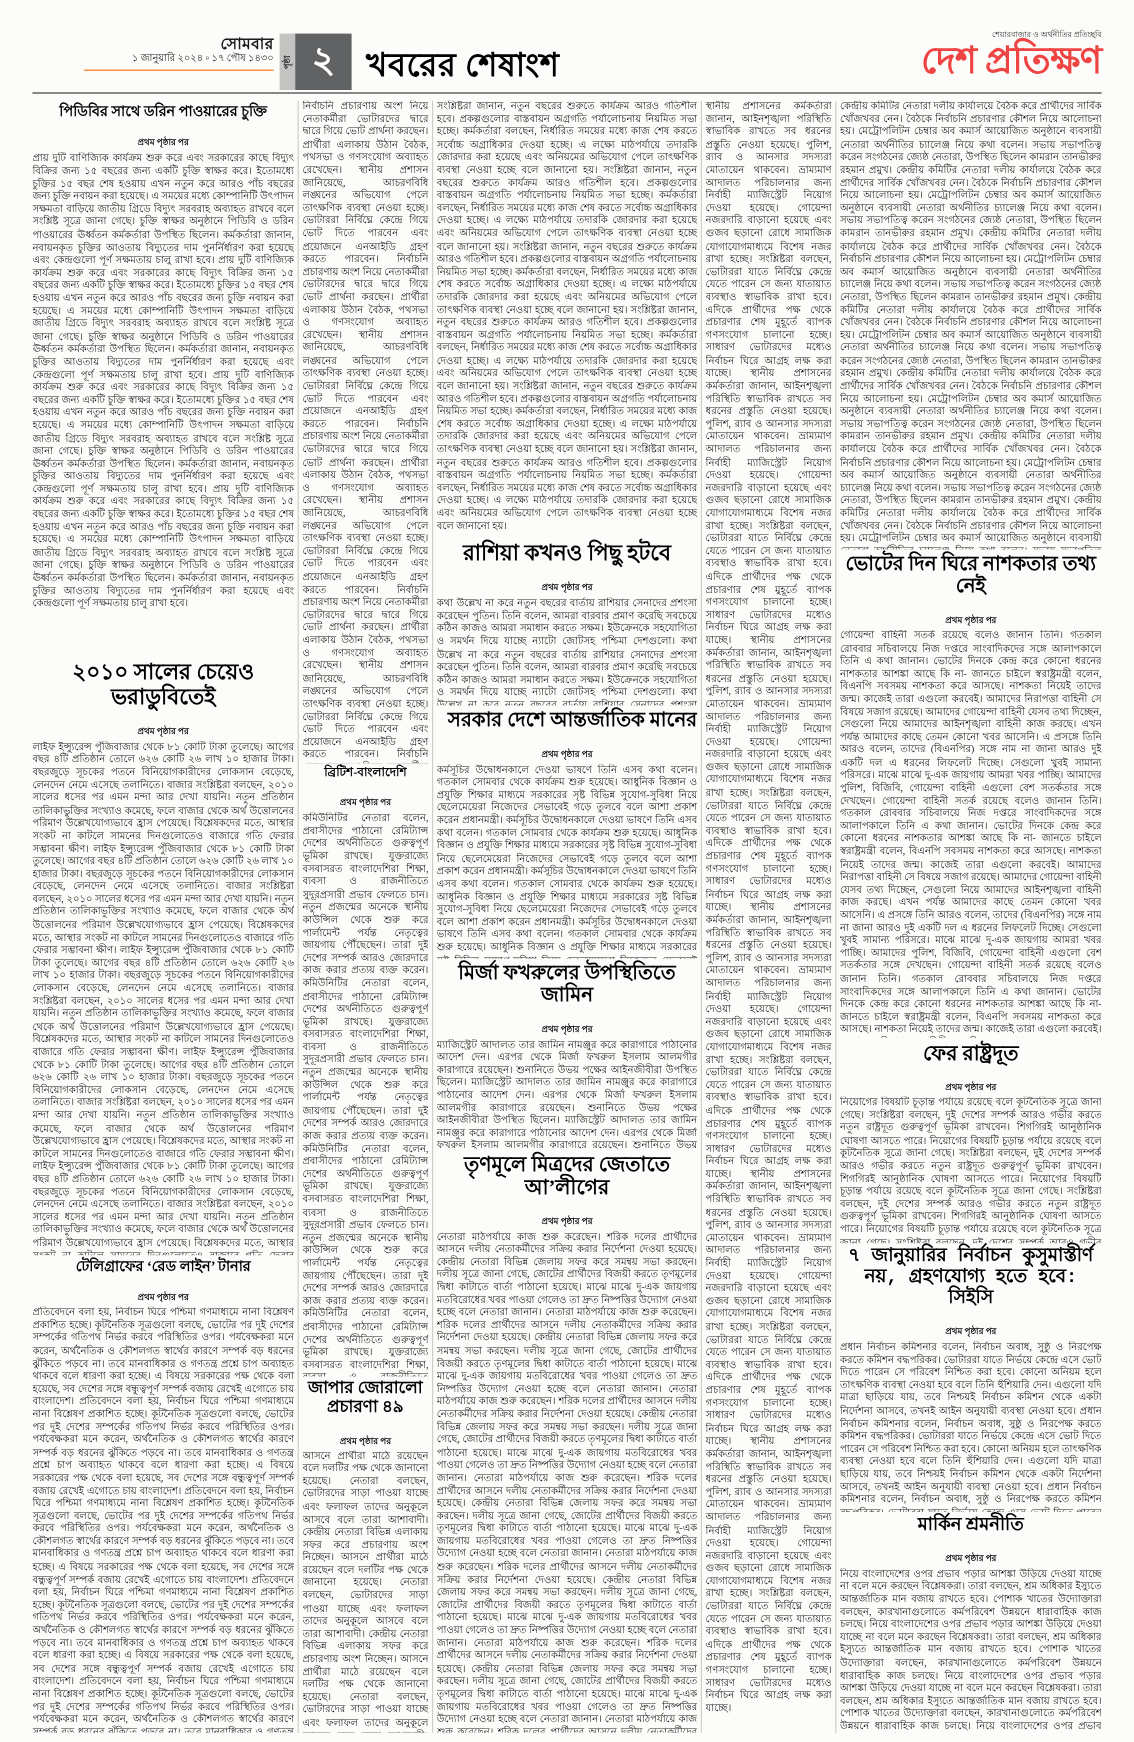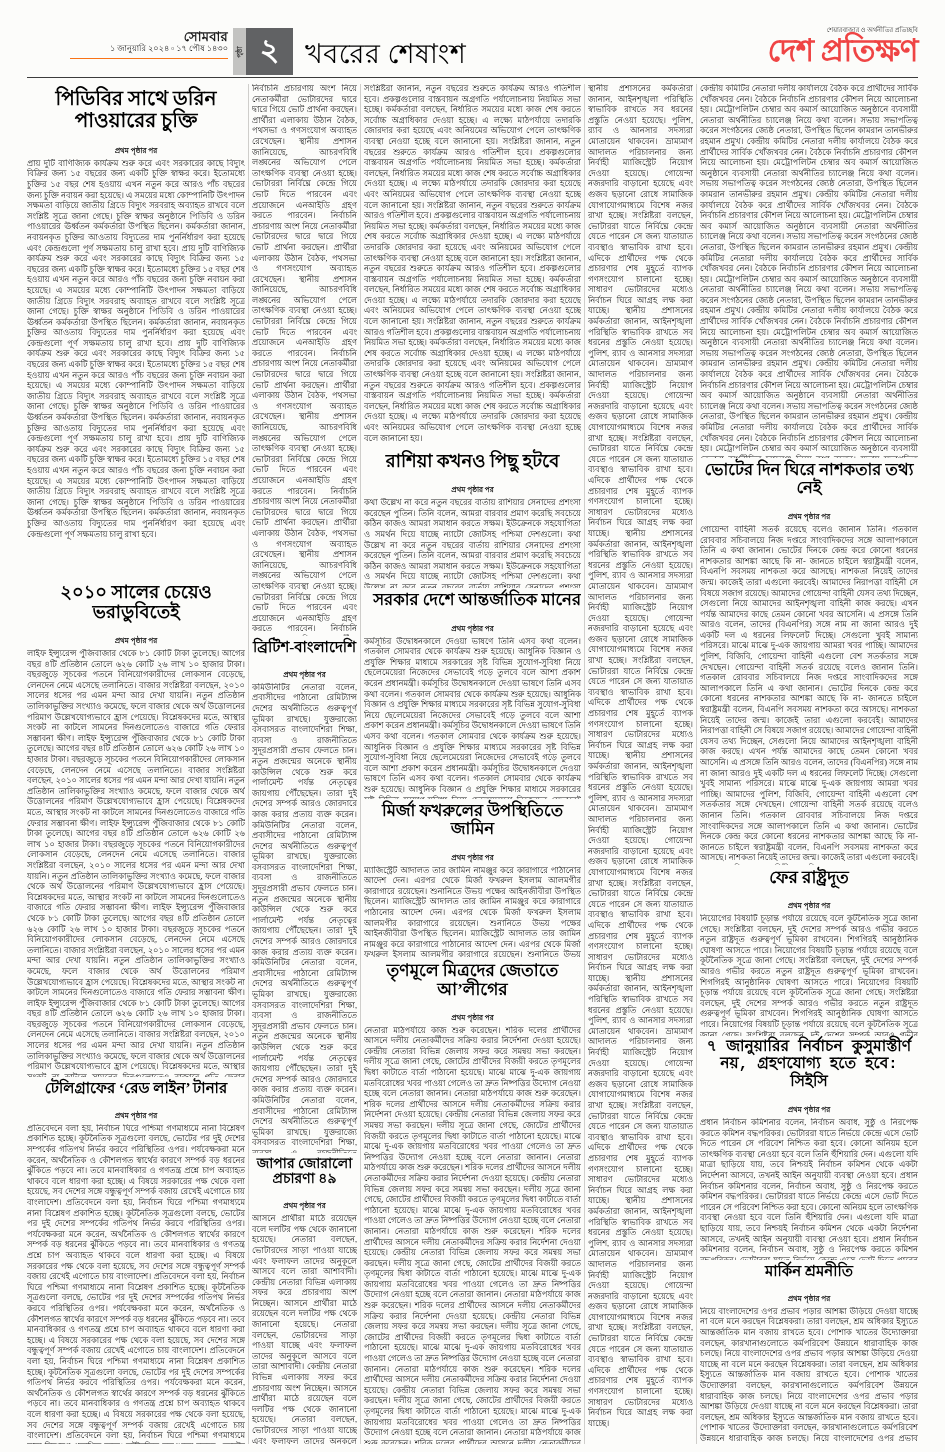--- a/index.html
+++ b/index.html
@@ -26,21 +26,21 @@
   .hdr-pagestrip span{
     transform:rotate(-90deg);font-size:7px;font-weight:bold;color:#2e2e2e;white-space:nowrap;
   }
   .hdr-pagebox{
     position:absolute;left:246px;top:28px;width:47px;height:47px;
     background:#616264;color:#ffffff;display:flex;align-items:center;justify-content:center;
     font-size:30px;font-weight:bold;
   }
   .hdr-section{
     position:absolute;left:305px;top:33px;
-    font-size:27px;font-weight:normal;color:#000;letter-spacing:.5px;
+    font-size:27px;font-weight:bold;color:#000;letter-spacing:.5px;
   }
   .hdr-mast{
     position:absolute;right:27px;top:26px;text-align:right;
   }
   .hdr-tagline{font-size:6.5px;color:#333;line-height:8px;}
   .hdr-logo{font-size:31px;font-weight:bold;color:#ef4444;line-height:34px;letter-spacing:-.5px;}
   .hdr-rule{
     position:absolute;left:27px;right:27px;top:77px;
     border-top:1.6px solid #3c3c3c;
   }
@@ -93,33 +93,33 @@
 
   <div class="hdr-rule"></div>
 
   <div class="vrule" style="left:248px"></div>
   <div class="vrule" style="left:360px"></div>
   <div class="vrule" style="left:584px"></div>
   <div class="vrule" style="left:696px"></div>
 
   <div id="grid">
       <div class="track" style="left: 27px; width: 218px;">
-        <div class="headline" style="font-size: 20px; text-align: center;">পিডিবির সাথে ডরিন পাওয়ারের চুক্তি</div>
+        <div class="headline" style="font-size: 12px; text-align: center;">পিডিবির সাথে ডরিন পাওয়ারের চুক্তি</div>
         <div class="byline">প্রথম পৃষ্ঠার পর</div>
         <div class="body" style="height: 420px; flex: 0 0 auto;">প্রায় দুটি বাণিজ্যিক কার্যক্রম শুরু করে এবং সরকারের কাছে বিদ্যুৎ বিক্রির জন্য ১৫ বছরের জন্য একটি চুক্তি স্বাক্ষর করে। ইতোমধ্যে চুক্তির ১৫ বছর শেষ হওয়ায় এখন নতুন করে আরও পাঁচ বছরের জন্য চুক্তি নবায়ন করা হয়েছে। এ সময়ের মধ্যে কোম্পানিটি উৎপাদন সক্ষমতা বাড়িয়ে জাতীয় গ্রিডে বিদ্যুৎ সরবরাহ অব্যাহত রাখবে বলে সংশ্লিষ্ট সূত্রে জানা গেছে। চুক্তি স্বাক্ষর অনুষ্ঠানে পিডিবি ও ডরিন পাওয়ারের ঊর্ধ্বতন কর্মকর্তারা উপস্থিত ছিলেন। কর্মকর্তারা জানান, নবায়নকৃত চুক্তির আওতায় বিদ্যুতের দাম পুনর্নির্ধারণ করা হয়েছে এবং কেন্দ্রগুলো পূর্ণ সক্ষমতায় চালু রাখা হবে। প্রায় দুটি বাণিজ্যিক কার্যক্রম শুরু করে এবং সরকারের কাছে বিদ্যুৎ বিক্রির জন্য ১৫ বছরের জন্য একটি চুক্তি স্বাক্ষর করে। ইতোমধ্যে চুক্তির ১৫ বছর শেষ হওয়ায় এখন নতুন করে আরও পাঁচ বছরের জন্য চুক্তি নবায়ন করা হয়েছে। এ সময়ের মধ্যে কোম্পানিটি উৎপাদন সক্ষমতা বাড়িয়ে জাতীয় গ্রিডে বিদ্যুৎ সরবরাহ অব্যাহত রাখবে বলে সংশ্লিষ্ট সূত্রে জানা গেছে। চুক্তি স্বাক্ষর অনুষ্ঠানে পিডিবি ও ডরিন পাওয়ারের ঊর্ধ্বতন কর্মকর্তারা উপস্থিত ছিলেন। কর্মকর্তারা জানান, নবায়নকৃত চুক্তির আওতায় বিদ্যুতের দাম পুনর্নির্ধারণ করা হয়েছে এবং কেন্দ্রগুলো পূর্ণ সক্ষমতায় চালু রাখা হবে। প্রায় দুটি বাণিজ্যিক কার্যক্রম শুরু করে এবং সরকারের কাছে বিদ্যুৎ বিক্রির জন্য ১৫ বছরের জন্য একটি চুক্তি স্বাক্ষর করে। ইতোমধ্যে চুক্তির ১৫ বছর শেষ হওয়ায় এখন নতুন করে আরও পাঁচ বছরের জন্য চুক্তি নবায়ন করা হয়েছে। এ সময়ের মধ্যে কোম্পানিটি উৎপাদন সক্ষমতা বাড়িয়ে জাতীয় গ্রিডে বিদ্যুৎ সরবরাহ অব্যাহত রাখবে বলে সংশ্লিষ্ট সূত্রে জানা গেছে। চুক্তি স্বাক্ষর অনুষ্ঠানে পিডিবি ও ডরিন পাওয়ারের ঊর্ধ্বতন কর্মকর্তারা উপস্থিত ছিলেন। কর্মকর্তারা জানান, নবায়নকৃত চুক্তির আওতায় বিদ্যুতের দাম পুনর্নির্ধারণ করা হয়েছে এবং কেন্দ্রগুলো পূর্ণ সক্ষমতায় চালু রাখা হবে। প্রায় দুটি বাণিজ্যিক কার্যক্রম শুরু করে এবং সরকারের কাছে বিদ্যুৎ বিক্রির জন্য ১৫ বছরের জন্য একটি চুক্তি স্বাক্ষর করে। ইতোমধ্যে চুক্তির ১৫ বছর শেষ হওয়ায় এখন নতুন করে আরও পাঁচ বছরের জন্য চুক্তি নবায়ন করা হয়েছে। এ সময়ের মধ্যে কোম্পানিটি উৎপাদন সক্ষমতা বাড়িয়ে জাতীয় গ্রিডে বিদ্যুৎ সরবরাহ অব্যাহত রাখবে বলে সংশ্লিষ্ট সূত্রে জানা গেছে। চুক্তি স্বাক্ষর অনুষ্ঠানে পিডিবি ও ডরিন পাওয়ারের ঊর্ধ্বতন কর্মকর্তারা উপস্থিত ছিলেন। কর্মকর্তারা জানান, নবায়নকৃত চুক্তির আওতায় বিদ্যুতের দাম পুনর্নির্ধারণ করা হয়েছে এবং কেন্দ্রগুলো পূর্ণ সক্ষমতায় চালু রাখা হবে।</div>
         <div class="headline" style="font-size: 18px;">২০১০ সালের চেয়েও ভরাডুবিতেই</div>
         <div class="byline">প্রথম পৃষ্ঠার পর</div>
         <div class="body" style="height: 428px; flex: 0 0 auto;">লাইফ ইন্স্যুরেন্স পুঁজিবাজার থেকে ৮১ কোটি টাকা তুলেছে। আগের বছর ৪টি প্রতিষ্ঠান তোলে ৬২৬ কোটি ২৬ লাখ ১০ হাজার টাকা। বছরজুড়ে সূচকের পতনে বিনিয়োগকারীদের লোকসান বেড়েছে, লেনদেন নেমে এসেছে তলানিতে। বাজার সংশ্লিষ্টরা বলছেন, ২০১০ সালের ধসের পর এমন মন্দা আর দেখা যায়নি। নতুন প্রতিষ্ঠান তালিকাভুক্তির সংখ্যাও কমেছে, ফলে বাজার থেকে অর্থ উত্তোলনের পরিমাণ উল্লেখযোগ্যভাবে হ্রাস পেয়েছে। বিশ্লেষকদের মতে, আস্থার সংকট না কাটলে সামনের দিনগুলোতেও বাজারে গতি ফেরার সম্ভাবনা ক্ষীণ। লাইফ ইন্স্যুরেন্স পুঁজিবাজার থেকে ৮১ কোটি টাকা তুলেছে। আগের বছর ৪টি প্রতিষ্ঠান তোলে ৬২৬ কোটি ২৬ লাখ ১০ হাজার টাকা। বছরজুড়ে সূচকের পতনে বিনিয়োগকারীদের লোকসান বেড়েছে, লেনদেন নেমে এসেছে তলানিতে। বাজার সংশ্লিষ্টরা বলছেন, ২০১০ সালের ধসের পর এমন মন্দা আর দেখা যায়নি। নতুন প্রতিষ্ঠান তালিকাভুক্তির সংখ্যাও কমেছে, ফলে বাজার থেকে অর্থ উত্তোলনের পরিমাণ উল্লেখযোগ্যভাবে হ্রাস পেয়েছে। বিশ্লেষকদের মতে, আস্থার সংকট না কাটলে সামনের দিনগুলোতেও বাজারে গতি ফেরার সম্ভাবনা ক্ষীণ। লাইফ ইন্স্যুরেন্স পুঁজিবাজার থেকে ৮১ কোটি টাকা তুলেছে। আগের বছর ৪টি প্রতিষ্ঠান তোলে ৬২৬ কোটি ২৬ লাখ ১০ হাজার টাকা। বছরজুড়ে সূচকের পতনে বিনিয়োগকারীদের লোকসান বেড়েছে, লেনদেন নেমে এসেছে তলানিতে। বাজার সংশ্লিষ্টরা বলছেন, ২০১০ সালের ধসের পর এমন মন্দা আর দেখা যায়নি। নতুন প্রতিষ্ঠান তালিকাভুক্তির সংখ্যাও কমেছে, ফলে বাজার থেকে অর্থ উত্তোলনের পরিমাণ উল্লেখযোগ্যভাবে হ্রাস পেয়েছে। বিশ্লেষকদের মতে, আস্থার সংকট না কাটলে সামনের দিনগুলোতেও বাজারে গতি ফেরার সম্ভাবনা ক্ষীণ। লাইফ ইন্স্যুরেন্স পুঁজিবাজার থেকে ৮১ কোটি টাকা তুলেছে। আগের বছর ৪টি প্রতিষ্ঠান তোলে ৬২৬ কোটি ২৬ লাখ ১০ হাজার টাকা। বছরজুড়ে সূচকের পতনে বিনিয়োগকারীদের লোকসান বেড়েছে, লেনদেন নেমে এসেছে তলানিতে। বাজার সংশ্লিষ্টরা বলছেন, ২০১০ সালের ধসের পর এমন মন্দা আর দেখা যায়নি। নতুন প্রতিষ্ঠান তালিকাভুক্তির সংখ্যাও কমেছে, ফলে বাজার থেকে অর্থ উত্তোলনের পরিমাণ উল্লেখযোগ্যভাবে হ্রাস পেয়েছে। বিশ্লেষকদের মতে, আস্থার সংকট না কাটলে সামনের দিনগুলোতেও বাজারে গতি ফেরার সম্ভাবনা ক্ষীণ। লাইফ ইন্স্যুরেন্স পুঁজিবাজার থেকে ৮১ কোটি টাকা তুলেছে। আগের বছর ৪টি প্রতিষ্ঠান তোলে ৬২৬ কোটি ২৬ লাখ ১০ হাজার টাকা। বছরজুড়ে সূচকের পতনে বিনিয়োগকারীদের লোকসান বেড়েছে, লেনদেন নেমে এসেছে তলানিতে। বাজার সংশ্লিষ্টরা বলছেন, ২০১০ সালের ধসের পর এমন মন্দা আর দেখা যায়নি। নতুন প্রতিষ্ঠান তালিকাভুক্তির সংখ্যাও কমেছে, ফলে বাজার থেকে অর্থ উত্তোলনের পরিমাণ উল্লেখযোগ্যভাবে হ্রাস পেয়েছে। বিশ্লেষকদের মতে, আস্থার সংকট না কাটলে সামনের দিনগুলোতেও বাজারে গতি ফেরার সম্ভাবনা ক্ষীণ।</div>
-        <div class="headline" style="font-size: 15px;">টেলিগ্রাফের ‘রেড লাইন’ টানার</div>
+        <div class="headline" style="font-size: 12px;">টেলিগ্রাফের ‘রেড লাইন’ টানার</div>
         <div class="byline">প্রথম পৃষ্ঠার পর</div>
         <div class="body" style="flex: 1 1 auto;">প্রতিবেদনে বলা হয়, নির্বাচন ঘিরে পশ্চিমা গণমাধ্যমে নানা বিশ্লেষণ প্রকাশিত হচ্ছে। কূটনৈতিক সূত্রগুলো বলছে, ভোটের পর দুই দেশের সম্পর্কের গতিপথ নির্ভর করবে পরিস্থিতির ওপর। পর্যবেক্ষকরা মনে করেন, অর্থনৈতিক ও কৌশলগত স্বার্থের কারণে সম্পর্ক বড় ধরনের ঝুঁকিতে পড়বে না। তবে মানবাধিকার ও গণতন্ত্র প্রশ্নে চাপ অব্যাহত থাকবে বলে ধারণা করা হচ্ছে। এ বিষয়ে সরকারের পক্ষ থেকে বলা হয়েছে, সব দেশের সঙ্গে বন্ধুত্বপূর্ণ সম্পর্ক বজায় রেখেই এগোতে চায় বাংলাদেশ। প্রতিবেদনে বলা হয়, নির্বাচন ঘিরে পশ্চিমা গণমাধ্যমে নানা বিশ্লেষণ প্রকাশিত হচ্ছে। কূটনৈতিক সূত্রগুলো বলছে, ভোটের পর দুই দেশের সম্পর্কের গতিপথ নির্ভর করবে পরিস্থিতির ওপর। পর্যবেক্ষকরা মনে করেন, অর্থনৈতিক ও কৌশলগত স্বার্থের কারণে সম্পর্ক বড় ধরনের ঝুঁকিতে পড়বে না। তবে মানবাধিকার ও গণতন্ত্র প্রশ্নে চাপ অব্যাহত থাকবে বলে ধারণা করা হচ্ছে। এ বিষয়ে সরকারের পক্ষ থেকে বলা হয়েছে, সব দেশের সঙ্গে বন্ধুত্বপূর্ণ সম্পর্ক বজায় রেখেই এগোতে চায় বাংলাদেশ। প্রতিবেদনে বলা হয়, নির্বাচন ঘিরে পশ্চিমা গণমাধ্যমে নানা বিশ্লেষণ প্রকাশিত হচ্ছে। কূটনৈতিক সূত্রগুলো বলছে, ভোটের পর দুই দেশের সম্পর্কের গতিপথ নির্ভর করবে পরিস্থিতির ওপর। পর্যবেক্ষকরা মনে করেন, অর্থনৈতিক ও কৌশলগত স্বার্থের কারণে সম্পর্ক বড় ধরনের ঝুঁকিতে পড়বে না। তবে মানবাধিকার ও গণতন্ত্র প্রশ্নে চাপ অব্যাহত থাকবে বলে ধারণা করা হচ্ছে। এ বিষয়ে সরকারের পক্ষ থেকে বলা হয়েছে, সব দেশের সঙ্গে বন্ধুত্বপূর্ণ সম্পর্ক বজায় রেখেই এগোতে চায় বাংলাদেশ। প্রতিবেদনে বলা হয়, নির্বাচন ঘিরে পশ্চিমা গণমাধ্যমে নানা বিশ্লেষণ প্রকাশিত হচ্ছে। কূটনৈতিক সূত্রগুলো বলছে, ভোটের পর দুই দেশের সম্পর্কের গতিপথ নির্ভর করবে পরিস্থিতির ওপর। পর্যবেক্ষকরা মনে করেন, অর্থনৈতিক ও কৌশলগত স্বার্থের কারণে সম্পর্ক বড় ধরনের ঝুঁকিতে পড়বে না। তবে মানবাধিকার ও গণতন্ত্র প্রশ্নে চাপ অব্যাহত থাকবে বলে ধারণা করা হচ্ছে। এ বিষয়ে সরকারের পক্ষ থেকে বলা হয়েছে, সব দেশের সঙ্গে বন্ধুত্বপূর্ণ সম্পর্ক বজায় রেখেই এগোতে চায় বাংলাদেশ। প্রতিবেদনে বলা হয়, নির্বাচন ঘিরে পশ্চিমা গণমাধ্যমে নানা বিশ্লেষণ প্রকাশিত হচ্ছে। কূটনৈতিক সূত্রগুলো বলছে, ভোটের পর দুই দেশের সম্পর্কের গতিপথ নির্ভর করবে পরিস্থিতির ওপর। পর্যবেক্ষকরা মনে করেন, অর্থনৈতিক ও কৌশলগত স্বার্থের কারণে সম্পর্ক বড় ধরনের ঝুঁকিতে পড়বে না। তবে মানবাধিকার ও গণতন্ত্র প্রশ্নে চাপ অব্যাহত থাকবে বলে ধারণা করা হচ্ছে। এ বিষয়ে সরকারের পক্ষ থেকে বলা হয়েছে, সব দেশের সঙ্গে বন্ধুত্বপূর্ণ সম্পর্ক বজায় রেখেই এগোতে চায় বাংলাদেশ। প্রতিবেদনে বলা হয়, নির্বাচন ঘিরে পশ্চিমা গণমাধ্যমে নানা বিশ্লেষণ প্রকাশিত হচ্ছে। কূটনৈতিক সূত্রগুলো বলছে, ভোটের পর দুই দেশের সম্পর্কের গতিপথ নির্ভর করবে পরিস্থিতির ওপর। পর্যবেক্ষকরা মনে করেন, অর্থনৈতিক ও কৌশলগত স্বার্থের কারণে সম্পর্ক বড় ধরনের ঝুঁকিতে পড়বে না। তবে মানবাধিকার ও গণতন্ত্র প্রশ্নে চাপ অব্যাহত থাকবে বলে ধারণা করা হচ্ছে। এ বিষয়ে সরকারের পক্ষ থেকে বলা হয়েছে, সব দেশের সঙ্গে বন্ধুত্বপূর্ণ সম্পর্ক বজায় রেখেই এগোতে চায় বাংলাদেশ। প্রতিবেদনে বলা হয়, নির্বাচন ঘিরে পশ্চিমা গণমাধ্যমে নানা বিশ্লেষণ প্রকাশিত হচ্ছে। কূটনৈতিক সূত্রগুলো বলছে, ভোটের পর দুই দেশের সম্পর্কের গতিপথ নির্ভর করবে পরিস্থিতির ওপর। পর্যবেক্ষকরা মনে করেন, অর্থনৈতিক ও কৌশলগত স্বার্থের কারণে সম্পর্ক বড় ধরনের ঝুঁকিতে পড়বে না। তবে মানবাধিকার ও গণতন্ত্র প্রশ্নে চাপ অব্যাহত থাকবে বলে ধারণা করা হচ্ছে। এ বিষয়ে সরকারের পক্ষ থেকে বলা হয়েছে, সব দেশের সঙ্গে বন্ধুত্বপূর্ণ সম্পর্ক বজায় রেখেই এগোতে চায় বাংলাদেশ। প্রতিবেদনে বলা হয়, নির্বাচন ঘিরে পশ্চিমা গণমাধ্যমে নানা বিশ্লেষণ প্রকাশিত হচ্ছে। কূটনৈতিক সূত্রগুলো বলছে, ভোটের পর দুই দেশের সম্পর্কের গতিপথ নির্ভর করবে পরিস্থিতির ওপর। পর্যবেক্ষকরা মনে করেন, অর্থনৈতিক ও কৌশলগত স্বার্থের কারণে সম্পর্ক বড় ধরনের ঝুঁকিতে পড়বে না। তবে মানবাধিকার ও গণতন্ত্র প্রশ্নে চাপ অব্যাহত থাকবে বলে ধারণা করা হচ্ছে। এ বিষয়ে সরকারের পক্ষ থেকে বলা হয়েছে, সব দেশের সঙ্গে বন্ধুত্বপূর্ণ সম্পর্ক বজায় রেখেই এগোতে চায় বাংলাদেশ। প্রতিবেদনে বলা হয়, নির্বাচন ঘিরে পশ্চিমা গণমাধ্যমে নানা বিশ্লেষণ প্রকাশিত হচ্ছে। কূটনৈতিক সূত্রগুলো বলছে, ভোটের পর দুই দেশের সম্পর্কের গতিপথ নির্ভর করবে পরিস্থিতির ওপর। পর্যবেক্ষকরা মনে করেন, অর্থনৈতিক ও কৌশলগত স্বার্থের কারণে সম্পর্ক বড় ধরনের ঝুঁকিতে পড়বে না। তবে মানবাধিকার ও গণতন্ত্র প্রশ্নে চাপ অব্যাহত থাকবে বলে ধারণা করা হচ্ছে। এ বিষয়ে সরকারের পক্ষ থেকে বলা হয়েছে, সব দেশের সঙ্গে বন্ধুত্বপূর্ণ সম্পর্ক বজায় রেখেই এগোতে চায় বাংলাদেশ। প্রতিবেদনে বলা হয়, নির্বাচন ঘিরে পশ্চিমা গণমাধ্যমে নানা বিশ্লেষণ প্রকাশিত হচ্ছে। কূটনৈতিক সূত্রগুলো বলছে, ভোটের পর দুই দেশের সম্পর্কের গতিপথ নির্ভর করবে পরিস্থিতির ওপর। পর্যবেক্ষকরা মনে করেন, অর্থনৈতিক ও কৌশলগত স্বার্থের কারণে সম্পর্ক বড় ধরনের ঝুঁকিতে পড়বে না। তবে মানবাধিকার ও গণতন্ত্র প্রশ্নে চাপ অব্যাহত থাকবে বলে ধারণা করা হচ্ছে। এ বিষয়ে সরকারের পক্ষ থেকে বলা হয়েছে, সব দেশের সঙ্গে বন্ধুত্বপূর্ণ সম্পর্ক বজায় রেখেই এগোতে চায় বাংলাদেশ। প্রতিবেদনে বলা হয়, নির্বাচন ঘিরে পশ্চিমা গণমাধ্যমে নানা বিশ্লেষণ প্রকাশিত হচ্ছে। কূটনৈতিক সূত্রগুলো বলছে, ভোটের পর দুই দেশের সম্পর্কের গতিপথ নির্ভর করবে পরিস্থিতির ওপর। পর্যবেক্ষকরা মনে করেন, অর্থনৈতিক ও কৌশলগত স্বার্থের কারণে সম্পর্ক বড় ধরনের ঝুঁকিতে পড়বে না। তবে মানবাধিকার ও গণতন্ত্র প্রশ্নে চাপ অব্যাহত থাকবে বলে ধারণা করা হচ্ছে। এ বিষয়ে সরকারের পক্ষ থেকে বলা হয়েছে, সব দেশের সঙ্গে বন্ধুত্বপূর্ণ সম্পর্ক বজায় রেখেই এগোতে চায় বাংলাদেশ। প্রতিবেদনে বলা হয়, নির্বাচন ঘিরে পশ্চিমা গণমাধ্যমে নানা বিশ্লেষণ প্রকাশিত হচ্ছে। কূটনৈতিক সূত্রগুলো বলছে, ভোটের পর দুই দেশের সম্পর্কের গতিপথ নির্ভর করবে পরিস্থিতির ওপর। পর্যবেক্ষকরা মনে করেন, অর্থনৈতিক ও কৌশলগত স্বার্থের কারণে সম্পর্ক বড় ধরনের ঝুঁকিতে পড়বে না। তবে মানবাধিকার ও গণতন্ত্র প্রশ্নে চাপ অব্যাহত থাকবে বলে ধারণা করা হচ্ছে। এ বিষয়ে সরকারের পক্ষ থেকে বলা হয়েছে, সব দেশের সঙ্গে বন্ধুত্বপূর্ণ সম্পর্ক বজায় রেখেই এগোতে চায় বাংলাদেশ। প্রতিবেদনে বলা হয়, নির্বাচন ঘিরে পশ্চিমা গণমাধ্যমে নানা বিশ্লেষণ প্রকাশিত হচ্ছে। কূটনৈতিক সূত্রগুলো বলছে, ভোটের পর দুই দেশের সম্পর্কের গতিপথ নির্ভর করবে পরিস্থিতির ওপর। পর্যবেক্ষকরা মনে করেন, অর্থনৈতিক ও কৌশলগত স্বার্থের কারণে সম্পর্ক বড় ধরনের ঝুঁকিতে পড়বে না। তবে মানবাধিকার ও গণতন্ত্র প্রশ্নে চাপ অব্যাহত থাকবে বলে ধারণা করা হচ্ছে। এ বিষয়ে সরকারের পক্ষ থেকে বলা হয়েছে, সব দেশের সঙ্গে বন্ধুত্বপূর্ণ সম্পর্ক বজায় রেখেই এগোতে চায় বাংলাদেশ। প্রতিবেদনে বলা হয়, নির্বাচন ঘিরে পশ্চিমা গণমাধ্যমে নানা বিশ্লেষণ প্রকাশিত হচ্ছে। কূটনৈতিক সূত্রগুলো বলছে, ভোটের পর দুই দেশের সম্পর্কের গতিপথ নির্ভর করবে পরিস্থিতির ওপর। পর্যবেক্ষকরা মনে করেন, অর্থনৈতিক ও কৌশলগত স্বার্থের কারণে সম্পর্ক বড় ধরনের ঝুঁকিতে পড়বে না। তবে মানবাধিকার ও গণতন্ত্র প্রশ্নে চাপ অব্যাহত থাকবে বলে ধারণা করা হচ্ছে। এ বিষয়ে সরকারের পক্ষ থেকে বলা হয়েছে, সব দেশের সঙ্গে বন্ধুত্বপূর্ণ সম্পর্ক বজায় রেখেই এগোতে চায় বাংলাদেশ। প্রতিবেদনে বলা হয়, নির্বাচন ঘিরে পশ্চিমা গণমাধ্যমে নানা বিশ্লেষণ প্রকাশিত হচ্ছে। কূটনৈতিক সূত্রগুলো বলছে, ভোটের পর দুই দেশের সম্পর্কের গতিপথ নির্ভর করবে পরিস্থিতির ওপর। পর্যবেক্ষকরা মনে করেন, অর্থনৈতিক ও কৌশলগত স্বার্থের কারণে সম্পর্ক বড় ধরনের ঝুঁকিতে পড়বে না। তবে মানবাধিকার ও গণতন্ত্র প্রশ্নে চাপ অব্যাহত থাকবে বলে ধারণা করা হচ্ছে। এ বিষয়ে সরকারের পক্ষ থেকে বলা হয়েছে, সব দেশের সঙ্গে বন্ধুত্বপূর্ণ সম্পর্ক বজায় রেখেই এগোতে চায় বাংলাদেশ। প্রতিবেদনে বলা হয়, নির্বাচন ঘিরে পশ্চিমা গণমাধ্যমে নানা বিশ্লেষণ প্রকাশিত হচ্ছে। কূটনৈতিক সূত্রগুলো বলছে, ভোটের পর দুই দেশের সম্পর্কের গতিপথ নির্ভর করবে পরিস্থিতির ওপর। পর্যবেক্ষকরা মনে করেন, অর্থনৈতিক ও কৌশলগত স্বার্থের কারণে সম্পর্ক বড় ধরনের ঝুঁকিতে পড়বে না। তবে মানবাধিকার ও গণতন্ত্র প্রশ্নে চাপ অব্যাহত থাকবে বলে ধারণা করা হচ্ছে। এ বিষয়ে সরকারের পক্ষ থেকে বলা হয়েছে, সব দেশের সঙ্গে বন্ধুত্বপূর্ণ সম্পর্ক বজায় রেখেই এগোতে চায় বাংলাদেশ। প্রতিবেদনে বলা হয়, নির্বাচন ঘিরে পশ্চিমা গণমাধ্যমে নানা বিশ্লেষণ প্রকাশিত হচ্ছে। কূটনৈতিক সূত্রগুলো বলছে, ভোটের পর দুই দেশের সম্পর্কের গতিপথ নির্ভর করবে পরিস্থিতির ওপর। পর্যবেক্ষকরা মনে করেন, অর্থনৈতিক ও কৌশলগত স্বার্থের কারণে সম্পর্ক বড় ধরনের ঝুঁকিতে পড়বে না। তবে মানবাধিকার ও গণতন্ত্র প্রশ্নে চাপ অব্যাহত থাকবে বলে ধারণা করা হচ্ছে। এ বিষয়ে সরকারের পক্ষ থেকে বলা হয়েছে, সব দেশের সঙ্গে বন্ধুত্বপূর্ণ সম্পর্ক বজায় রেখেই এগোতে চায় বাংলাদেশ।</div>
       </div>
       <div class="track" style="left: 252px; width: 105px;">
         <div class="body" style="height: 552px; flex: 0 0 auto;">নির্বাচনি প্রচারণায় অংশ নিয়ে নেতাকর্মীরা ভোটারদের দ্বারে দ্বারে গিয়ে ভোট প্রার্থনা করছেন। প্রার্থীরা এলাকায় উঠান বৈঠক, পথসভা ও গণসংযোগ অব্যাহত রেখেছেন। স্থানীয় প্রশাসন জানিয়েছে, আচরণবিধি লঙ্ঘনের অভিযোগ পেলে তাৎক্ষণিক ব্যবস্থা নেওয়া হচ্ছে। ভোটাররা নির্বিঘ্নে কেন্দ্রে গিয়ে ভোট দিতে পারবেন এবং প্রয়োজনে এনআইডি গ্রহণ করতে পারবেন। নির্বাচনি প্রচারণায় অংশ নিয়ে নেতাকর্মীরা ভোটারদের দ্বারে দ্বারে গিয়ে ভোট প্রার্থনা করছেন। প্রার্থীরা এলাকায় উঠান বৈঠক, পথসভা ও গণসংযোগ অব্যাহত রেখেছেন। স্থানীয় প্রশাসন জানিয়েছে, আচরণবিধি লঙ্ঘনের অভিযোগ পেলে তাৎক্ষণিক ব্যবস্থা নেওয়া হচ্ছে। ভোটাররা নির্বিঘ্নে কেন্দ্রে গিয়ে ভোট দিতে পারবেন এবং প্রয়োজনে এনআইডি গ্রহণ করতে পারবেন। নির্বাচনি প্রচারণায় অংশ নিয়ে নেতাকর্মীরা ভোটারদের দ্বারে দ্বারে গিয়ে ভোট প্রার্থনা করছেন। প্রার্থীরা এলাকায় উঠান বৈঠক, পথসভা ও গণসংযোগ অব্যাহত রেখেছেন। স্থানীয় প্রশাসন জানিয়েছে, আচরণবিধি লঙ্ঘনের অভিযোগ পেলে তাৎক্ষণিক ব্যবস্থা নেওয়া হচ্ছে। ভোটাররা নির্বিঘ্নে কেন্দ্রে গিয়ে ভোট দিতে পারবেন এবং প্রয়োজনে এনআইডি গ্রহণ করতে পারবেন। নির্বাচনি প্রচারণায় অংশ নিয়ে নেতাকর্মীরা ভোটারদের দ্বারে দ্বারে গিয়ে ভোট প্রার্থনা করছেন। প্রার্থীরা এলাকায় উঠান বৈঠক, পথসভা ও গণসংযোগ অব্যাহত রেখেছেন। স্থানীয় প্রশাসন জানিয়েছে, আচরণবিধি লঙ্ঘনের অভিযোগ পেলে তাৎক্ষণিক ব্যবস্থা নেওয়া হচ্ছে। ভোটাররা নির্বিঘ্নে কেন্দ্রে গিয়ে ভোট দিতে পারবেন এবং প্রয়োজনে এনআইডি গ্রহণ করতে পারবেন। নির্বাচনি প্রচারণায় অংশ নিয়ে নেতাকর্মীরা ভোটারদের দ্বারে দ্বারে গিয়ে ভোট প্রার্থনা করছেন। প্রার্থীরা এলাকায় উঠান বৈঠক, পথসভা ও গণসংযোগ অব্যাহত রেখেছেন। স্থানীয় প্রশাসন জানিয়েছে, আচরণবিধি লঙ্ঘনের অভিযোগ পেলে তাৎক্ষণিক ব্যবস্থা নেওয়া হচ্ছে। ভোটাররা নির্বিঘ্নে কেন্দ্রে গিয়ে ভোট দিতে পারবেন এবং প্রয়োজনে এনআইডি গ্রহণ করতে পারবেন।</div>
-        <div class="headline" style="font-size: 15px;">ব্রিটিশ-বাংলাদেশি</div>
+        <div class="headline" style="font-size: 10px;">ব্রিটিশ-বাংলাদেশি</div>
         <div class="byline">প্রথম পৃষ্ঠার পর</div>
         <div class="body" style="height: 470px; flex: 0 0 auto;">কমিউনিটির নেতারা বলেন, প্রবাসীদের পাঠানো রেমিট্যান্স দেশের অর্থনীতিতে গুরুত্বপূর্ণ ভূমিকা রাখছে। যুক্তরাজ্যে বসবাসরত বাংলাদেশিরা শিক্ষা, ব্যবসা ও রাজনীতিতে সুদূরপ্রসারী প্রভাব ফেলতে চান। নতুন প্রজন্মের অনেকে স্থানীয় কাউন্সিল থেকে শুরু করে পার্লামেন্ট পর্যন্ত নেতৃত্বের জায়গায় পৌঁছেছেন। তারা দুই দেশের সম্পর্ক আরও জোরদারে কাজ করার প্রত্যয় ব্যক্ত করেন। কমিউনিটির নেতারা বলেন, প্রবাসীদের পাঠানো রেমিট্যান্স দেশের অর্থনীতিতে গুরুত্বপূর্ণ ভূমিকা রাখছে। যুক্তরাজ্যে বসবাসরত বাংলাদেশিরা শিক্ষা, ব্যবসা ও রাজনীতিতে সুদূরপ্রসারী প্রভাব ফেলতে চান। নতুন প্রজন্মের অনেকে স্থানীয় কাউন্সিল থেকে শুরু করে পার্লামেন্ট পর্যন্ত নেতৃত্বের জায়গায় পৌঁছেছেন। তারা দুই দেশের সম্পর্ক আরও জোরদারে কাজ করার প্রত্যয় ব্যক্ত করেন। কমিউনিটির নেতারা বলেন, প্রবাসীদের পাঠানো রেমিট্যান্স দেশের অর্থনীতিতে গুরুত্বপূর্ণ ভূমিকা রাখছে। যুক্তরাজ্যে বসবাসরত বাংলাদেশিরা শিক্ষা, ব্যবসা ও রাজনীতিতে সুদূরপ্রসারী প্রভাব ফেলতে চান। নতুন প্রজন্মের অনেকে স্থানীয় কাউন্সিল থেকে শুরু করে পার্লামেন্ট পর্যন্ত নেতৃত্বের জায়গায় পৌঁছেছেন। তারা দুই দেশের সম্পর্ক আরও জোরদারে কাজ করার প্রত্যয় ব্যক্ত করেন। কমিউনিটির নেতারা বলেন, প্রবাসীদের পাঠানো রেমিট্যান্স দেশের অর্থনীতিতে গুরুত্বপূর্ণ ভূমিকা রাখছে। যুক্তরাজ্যে বসবাসরত বাংলাদেশিরা শিক্ষা, ব্যবসা ও রাজনীতিতে সুদূরপ্রসারী প্রভাব ফেলতে চান। নতুন প্রজন্মের অনেকে স্থানীয় কাউন্সিল থেকে শুরু করে পার্লামেন্ট পর্যন্ত নেতৃত্বের জায়গায় পৌঁছেছেন। তারা দুই দেশের সম্পর্ক আরও জোরদারে কাজ করার প্রত্যয় ব্যক্ত করেন।</div>
         <div class="headline" style="font-size: 14px; text-align: center;">জাপার জোরালো প্রচারণা ৪৯</div>
         <div class="byline">প্রথম পৃষ্ঠার পর</div>
         <div class="body" style="flex: 1 1 auto;">আসনে প্রার্থীরা মাঠে রয়েছেন বলে দলটির পক্ষ থেকে জানানো হয়েছে। নেতারা বলছেন, ভোটারদের সাড়া পাওয়া যাচ্ছে এবং ফলাফল তাদের অনুকূলে আসবে বলে তারা আশাবাদী। কেন্দ্রীয় নেতারা বিভিন্ন এলাকায় সফর করে প্রচারণায় অংশ নিচ্ছেন। আসনে প্রার্থীরা মাঠে রয়েছেন বলে দলটির পক্ষ থেকে জানানো হয়েছে। নেতারা বলছেন, ভোটারদের সাড়া পাওয়া যাচ্ছে এবং ফলাফল তাদের অনুকূলে আসবে বলে তারা আশাবাদী। কেন্দ্রীয় নেতারা বিভিন্ন এলাকায় সফর করে প্রচারণায় অংশ নিচ্ছেন। আসনে প্রার্থীরা মাঠে রয়েছেন বলে দলটির পক্ষ থেকে জানানো হয়েছে। নেতারা বলছেন, ভোটারদের সাড়া পাওয়া যাচ্ছে এবং ফলাফল তাদের অনুকূলে আসবে বলে তারা আশাবাদী। কেন্দ্রীয় নেতারা বিভিন্ন এলাকায় সফর করে প্রচারণায় অংশ নিচ্ছেন। আসনে প্রার্থীরা মাঠে রয়েছেন বলে দলটির পক্ষ থেকে জানানো হয়েছে। নেতারা বলছেন, ভোটারদের সাড়া পাওয়া যাচ্ছে এবং ফলাফল তাদের অনুকূলে আসবে বলে তারা আশাবাদী। কেন্দ্রীয় নেতারা বিভিন্ন এলাকায় সফর করে প্রচারণায় অংশ নিচ্ছেন। আসনে প্রার্থীরা মাঠে রয়েছেন বলে দলটির পক্ষ থেকে জানানো হয়েছে। নেতারা বলছেন, ভোটারদের সাড়া পাওয়া যাচ্ছে এবং ফলাফল তাদের অনুকূলে আসবে বলে তারা আশাবাদী। কেন্দ্রীয় নেতারা বিভিন্ন এলাকায় সফর করে প্রচারণায় অংশ নিচ্ছেন। আসনে প্রার্থীরা মাঠে রয়েছেন বলে দলটির পক্ষ থেকে জানানো হয়েছে। নেতারা বলছেন, ভোটারদের সাড়া পাওয়া যাচ্ছে এবং ফলাফল তাদের অনুকূলে আসবে বলে তারা আশাবাদী। কেন্দ্রীয় নেতারা বিভিন্ন এলাকায় সফর করে প্রচারণায় অংশ নিচ্ছেন। আসনে প্রার্থীরা মাঠে রয়েছেন বলে দলটির পক্ষ থেকে জানানো হয়েছে। নেতারা বলছেন, ভোটারদের সাড়া পাওয়া যাচ্ছে এবং ফলাফল তাদের অনুকূলে আসবে বলে তারা আশাবাদী। কেন্দ্রীয় নেতারা বিভিন্ন এলাকায় সফর করে প্রচারণায় অংশ নিচ্ছেন। আসনে প্রার্থীরা মাঠে রয়েছেন বলে দলটির পক্ষ থেকে জানানো হয়েছে। নেতারা বলছেন, ভোটারদের সাড়া পাওয়া যাচ্ছে এবং ফলাফল তাদের অনুকূলে আসবে বলে তারা আশাবাদী। কেন্দ্রীয় নেতারা বিভিন্ন এলাকায় সফর করে প্রচারণায় অংশ নিচ্ছেন। আসনে প্রার্থীরা মাঠে রয়েছেন বলে দলটির পক্ষ থেকে জানানো হয়েছে। নেতারা বলছেন, ভোটারদের সাড়া পাওয়া যাচ্ছে এবং ফলাফল তাদের অনুকূলে আসবে বলে তারা আশাবাদী। কেন্দ্রীয় নেতারা বিভিন্ন এলাকায় সফর করে প্রচারণায় অংশ নিচ্ছেন। আসনে প্রার্থীরা মাঠে রয়েছেন বলে দলটির পক্ষ থেকে জানানো হয়েছে। নেতারা বলছেন, ভোটারদের সাড়া পাওয়া যাচ্ছে এবং ফলাফল তাদের অনুকূলে আসবে বলে তারা আশাবাদী। কেন্দ্রীয় নেতারা বিভিন্ন এলাকায় সফর করে প্রচারণায় অংশ নিচ্ছেন। আসনে প্রার্থীরা মাঠে রয়েছেন বলে দলটির পক্ষ থেকে জানানো হয়েছে। নেতারা বলছেন, ভোটারদের সাড়া পাওয়া যাচ্ছে এবং ফলাফল তাদের অনুকূলে আসবে বলে তারা আশাবাদী। কেন্দ্রীয় নেতারা বিভিন্ন এলাকায় সফর করে প্রচারণায় অংশ নিচ্ছেন। আসনে প্রার্থীরা মাঠে রয়েছেন বলে দলটির পক্ষ থেকে জানানো হয়েছে। নেতারা বলছেন, ভোটারদের সাড়া পাওয়া যাচ্ছে এবং ফলাফল তাদের অনুকূলে আসবে বলে তারা আশাবাদী। কেন্দ্রীয় নেতারা বিভিন্ন এলাকায় সফর করে প্রচারণায় অংশ নিচ্ছেন। আসনে প্রার্থীরা মাঠে রয়েছেন বলে দলটির পক্ষ থেকে জানানো হয়েছে। নেতারা বলছেন, ভোটারদের সাড়া পাওয়া যাচ্ছে এবং ফলাফল তাদের অনুকূলে আসবে বলে তারা আশাবাদী। কেন্দ্রীয় নেতারা বিভিন্ন এলাকায় সফর করে প্রচারণায় অংশ নিচ্ছেন। আসনে প্রার্থীরা মাঠে রয়েছেন বলে দলটির পক্ষ থেকে জানানো হয়েছে। নেতারা বলছেন, ভোটারদের সাড়া পাওয়া যাচ্ছে এবং ফলাফল তাদের অনুকূলে আসবে বলে তারা আশাবাদী। কেন্দ্রীয় নেতারা বিভিন্ন এলাকায় সফর করে প্রচারণায় অংশ নিচ্ছেন। আসনে প্রার্থীরা মাঠে রয়েছেন বলে দলটির পক্ষ থেকে জানানো হয়েছে। নেতারা বলছেন, ভোটারদের সাড়া পাওয়া যাচ্ছে এবং ফলাফল তাদের অনুকূলে আসবে বলে তারা আশাবাদী। কেন্দ্রীয় নেতারা বিভিন্ন এলাকায় সফর করে প্রচারণায় অংশ নিচ্ছেন। আসনে প্রার্থীরা মাঠে রয়েছেন বলে দলটির পক্ষ থেকে জানানো হয়েছে। নেতারা বলছেন, ভোটারদের সাড়া পাওয়া যাচ্ছে এবং ফলাফল তাদের অনুকূলে আসবে বলে তারা আশাবাদী। কেন্দ্রীয় নেতারা বিভিন্ন এলাকায় সফর করে প্রচারণায় অংশ নিচ্ছেন।</div>
       </div>
       <div class="track" style="left: 364px; width: 217px;">
         <div class="body" style="height: 364px; flex: 0 0 auto;">সংশ্লিষ্টরা জানান, নতুন বছরের শুরুতে কার্যক্রম আরও গতিশীল হবে। প্রকল্পগুলোর বাস্তবায়ন অগ্রগতি পর্যালোচনায় নিয়মিত সভা হচ্ছে। কর্মকর্তারা বলছেন, নির্ধারিত সময়ের মধ্যে কাজ শেষ করতে সর্বোচ্চ অগ্রাধিকার দেওয়া হচ্ছে। এ লক্ষ্যে মাঠপর্যায়ে তদারকি জোরদার করা হয়েছে এবং অনিয়মের অভিযোগ পেলে তাৎক্ষণিক ব্যবস্থা নেওয়া হচ্ছে বলে জানানো হয়। সংশ্লিষ্টরা জানান, নতুন বছরের শুরুতে কার্যক্রম আরও গতিশীল হবে। প্রকল্পগুলোর বাস্তবায়ন অগ্রগতি পর্যালোচনায় নিয়মিত সভা হচ্ছে। কর্মকর্তারা বলছেন, নির্ধারিত সময়ের মধ্যে কাজ শেষ করতে সর্বোচ্চ অগ্রাধিকার দেওয়া হচ্ছে। এ লক্ষ্যে মাঠপর্যায়ে তদারকি জোরদার করা হয়েছে এবং অনিয়মের অভিযোগ পেলে তাৎক্ষণিক ব্যবস্থা নেওয়া হচ্ছে বলে জানানো হয়। সংশ্লিষ্টরা জানান, নতুন বছরের শুরুতে কার্যক্রম আরও গতিশীল হবে। প্রকল্পগুলোর বাস্তবায়ন অগ্রগতি পর্যালোচনায় নিয়মিত সভা হচ্ছে। কর্মকর্তারা বলছেন, নির্ধারিত সময়ের মধ্যে কাজ শেষ করতে সর্বোচ্চ অগ্রাধিকার দেওয়া হচ্ছে। এ লক্ষ্যে মাঠপর্যায়ে তদারকি জোরদার করা হয়েছে এবং অনিয়মের অভিযোগ পেলে তাৎক্ষণিক ব্যবস্থা নেওয়া হচ্ছে বলে জানানো হয়। সংশ্লিষ্টরা জানান, নতুন বছরের শুরুতে কার্যক্রম আরও গতিশীল হবে। প্রকল্পগুলোর বাস্তবায়ন অগ্রগতি পর্যালোচনায় নিয়মিত সভা হচ্ছে। কর্মকর্তারা বলছেন, নির্ধারিত সময়ের মধ্যে কাজ শেষ করতে সর্বোচ্চ অগ্রাধিকার দেওয়া হচ্ছে। এ লক্ষ্যে মাঠপর্যায়ে তদারকি জোরদার করা হয়েছে এবং অনিয়মের অভিযোগ পেলে তাৎক্ষণিক ব্যবস্থা নেওয়া হচ্ছে বলে জানানো হয়। সংশ্লিষ্টরা জানান, নতুন বছরের শুরুতে কার্যক্রম আরও গতিশীল হবে। প্রকল্পগুলোর বাস্তবায়ন অগ্রগতি পর্যালোচনায় নিয়মিত সভা হচ্ছে। কর্মকর্তারা বলছেন, নির্ধারিত সময়ের মধ্যে কাজ শেষ করতে সর্বোচ্চ অগ্রাধিকার দেওয়া হচ্ছে। এ লক্ষ্যে মাঠপর্যায়ে তদারকি জোরদার করা হয়েছে এবং অনিয়মের অভিযোগ পেলে তাৎক্ষণিক ব্যবস্থা নেওয়া হচ্ছে বলে জানানো হয়। সংশ্লিষ্টরা জানান, নতুন বছরের শুরুতে কার্যক্রম আরও গতিশীল হবে। প্রকল্পগুলোর বাস্তবায়ন অগ্রগতি পর্যালোচনায় নিয়মিত সভা হচ্ছে। কর্মকর্তারা বলছেন, নির্ধারিত সময়ের মধ্যে কাজ শেষ করতে সর্বোচ্চ অগ্রাধিকার দেওয়া হচ্ছে। এ লক্ষ্যে মাঠপর্যায়ে তদারকি জোরদার করা হয়েছে এবং অনিয়মের অভিযোগ পেলে তাৎক্ষণিক ব্যবস্থা নেওয়া হচ্ছে বলে জানানো হয়।</div>
         <div class="headline" style="font-size: 18px;">রাশিয়া কখনও পিছু হটবে</div>
         <div class="byline">প্রথম পৃষ্ঠার পর</div>

